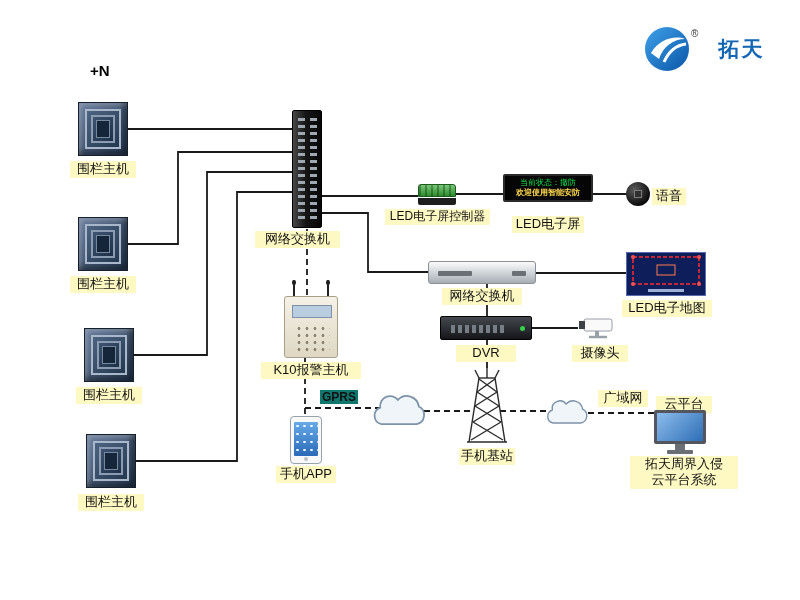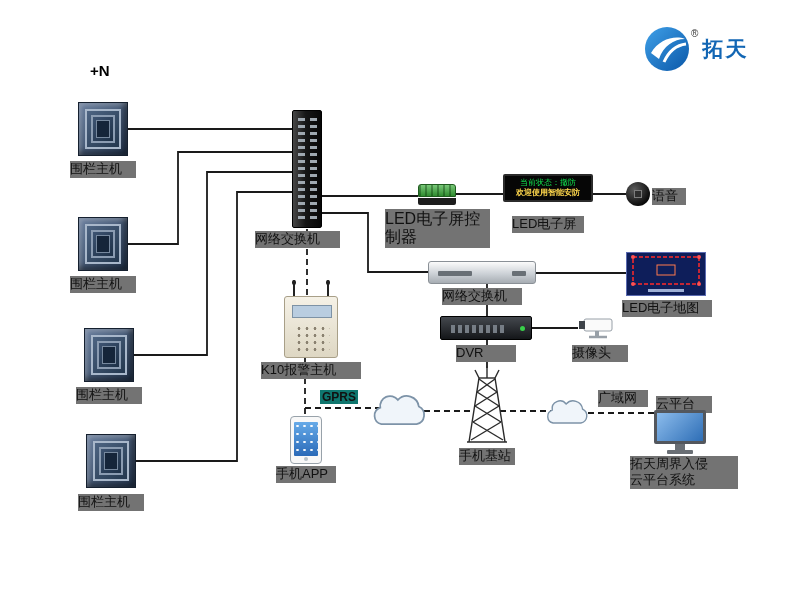--- a/index.html
+++ b/index.html
@@ -3,22 +3,22 @@
 <meta charset="utf-8">
 <style>
   html,body{margin:0;padding:0;background:#fff;}
   .stage{position:relative;width:800px;height:600px;background:#fff;overflow:hidden;
          font-family:"Liberation Sans","DejaVu Sans",sans-serif;}
   *{box-sizing:border-box;}
 
   .wires{position:absolute;left:0;top:0;z-index:1;}
   .dev,.lbl{position:absolute;z-index:2;}
 
-  .lbl{font-size:13px;color:#111;text-align:left;line-height:1.15;background:#737373;padding:1px 0;}
-  .lbl.small{font-size:16px;}
+  .lbl{font-size:13px;color:#111;text-align:center;line-height:1.15;background:#fef9c3;padding:1px 0;}
+  .lbl.small{font-size:12px;}
 
   
   .fence-host{width:50px;height:54px;padding:6px;
     background:linear-gradient(135deg,#6a7f9e,#22344d);
     border:1px solid #15202f;
     box-shadow:inset -3px -3px 6px rgba(0,0,0,.45), inset 2px 2px 4px rgba(255,255,255,.3);}
   .fh-l1{width:100%;height:100%;border:2px solid #a8b7ca;padding:4px;
     background:linear-gradient(135deg,#4d6482,#24384f);}
   .fh-l2{width:100%;height:100%;border:2px solid #8b9cb2;padding:3px;
     background:linear-gradient(135deg,#3e5472,#1d3047);}
@@ -84,21 +84,21 @@
   
   .monitor{width:52px;height:46px;}
   .mon-screen{width:52px;height:34px;border:3px solid #53575d;border-radius:2px;
     background:linear-gradient(135deg,#8cbcec,#2e6eb6);}
   .mon-stand{width:10px;height:6px;background:#6a6f75;margin:0 auto;}
   .mon-base{width:26px;height:4px;background:#6a6f75;margin:0 auto;border-radius:1px;}
 
   
   .logo{position:absolute;left:644px;top:26px;display:flex;align-items:center;z-index:2;}
   .logo-reg{font-size:10px;color:#333;align-self:flex-start;margin:2px 0 0 1px;}
-  .logo-text{font-size:21px;font-weight:bold;color:#1266b4;margin-left:4px;letter-spacing:2px;}
+  .logo-text{font-size:21px;font-weight:bold;color:#1266b4;margin-left:20px;letter-spacing:2px;}
 
   .plus-n{position:absolute;left:90px;top:62px;font-size:15px;font-weight:bold;color:#000;z-index:2;}
   .gprs{position:absolute;left:320px;top:390px;font-size:12px;font-weight:bold;color:#111;z-index:2;background:#0f766e;padding:0 2px;}
 
   .title{position:absolute;left:0;right:0;top:517px;text-align:center;
     font-size:22px;font-weight:bold;color:#e60505;letter-spacing:2px;z-index:2;}
 </style>
 </head>
 <body>
 

